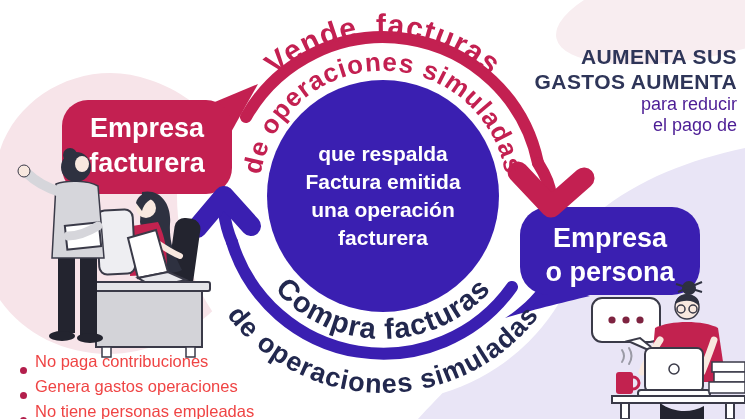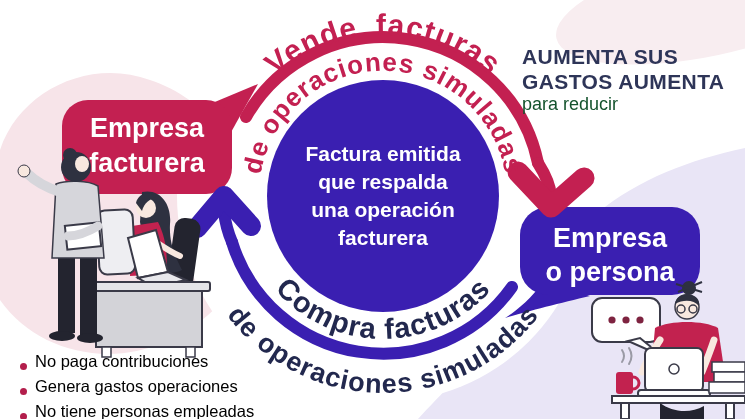--- a/index.html
+++ b/index.html
@@ -12,28 +12,28 @@
   .arc-label{font-weight:bold;letter-spacing:1px;}
   .node-label{font-weight:bold;fill:#ffffff;}
 
   .center-circle{
     position:absolute;left:267px;top:80px;width:232px;height:232px;border-radius:50%;
     background:#3a1fb1;color:#fff;display:flex;flex-direction:column;align-items:center;
     justify-content:center;text-align:center;font-size:21px;font-weight:bold;line-height:28px;
     z-index:3;
   }
   .right-note{
-    position:absolute;top:44px;right:8px;width:215px;text-align:left;z-index:3;
+    position:absolute;top:44px;right:8px;width:215px;text-align:right;z-index:3;
   }
   .right-note .b{font-size:21px;font-weight:bold;color:#2e3558;line-height:25px;letter-spacing:.4px;}
-  .right-note .r{font-size:18px;color:#14532d;line-height:21px;}
+  .right-note .r{font-size:18px;color:#4c1d95;line-height:21px;}
   .bullets{
     position:absolute;left:20px;top:349px;margin:0;padding:0;list-style:none;z-index:3;
   }
-  .bullets li{display:flex;align-items:center;line-height:25px;font-size:16.5px;color:#000000;}
+  .bullets li{display:flex;align-items:flex-end;line-height:25px;font-size:16.5px;color:#ef4444;}
   .bullets .dot{flex:0 0 auto;width:7px;height:7px;border-radius:50%;background:#b31e4c;margin:9px 8px 0 0;}
 </style>
 </head>
 <body>
 
 <div class="stage">
 
   <svg width="745" height="419" viewBox="0 0 745 419">
     <defs>
       <path id="p-vende" d="M265,86 A162,162 0 0 1 501,86"></path>
@@ -167,30 +167,31 @@
       <g>
         <rect x="612" y="396" width="133" height="7" fill="#ffffff" stroke="#3a3a48" stroke-width="2"></rect>
         <rect x="621" y="403" width="8" height="16" fill="#ffffff" stroke="#3a3a48" stroke-width="2"></rect>
         <rect x="726" y="403" width="8" height="16" fill="#ffffff" stroke="#3a3a48" stroke-width="2"></rect>
         <path d="M660,403 C672,412 690,414 704,406 L704,419 L660,419 Z" fill="#23242f"></path>
       </g>
     </g>
   </svg>
 
   <div class="center-circle">
+    <div>que respalda</div>
     <div>Factura emitida</div>
-    <div>que respalda</div>
     <div>una operación</div>
     <div>facturera</div>
   </div>
 
   <div class="right-note">
     <div class="b">AUMENTA SUS</div>
     <div class="b">GASTOS AUMENTA</div>
     <div class="r">para reducir</div>
+    <div class="r">el pago de</div>
   </div>
 
   <ul class="bullets">
     <li>
       <span class="dot"></span>
       <span>No paga contribuciones</span>
     </li>
     <li>
       <span class="dot"></span>
       <span>Genera gastos operaciones</span>

